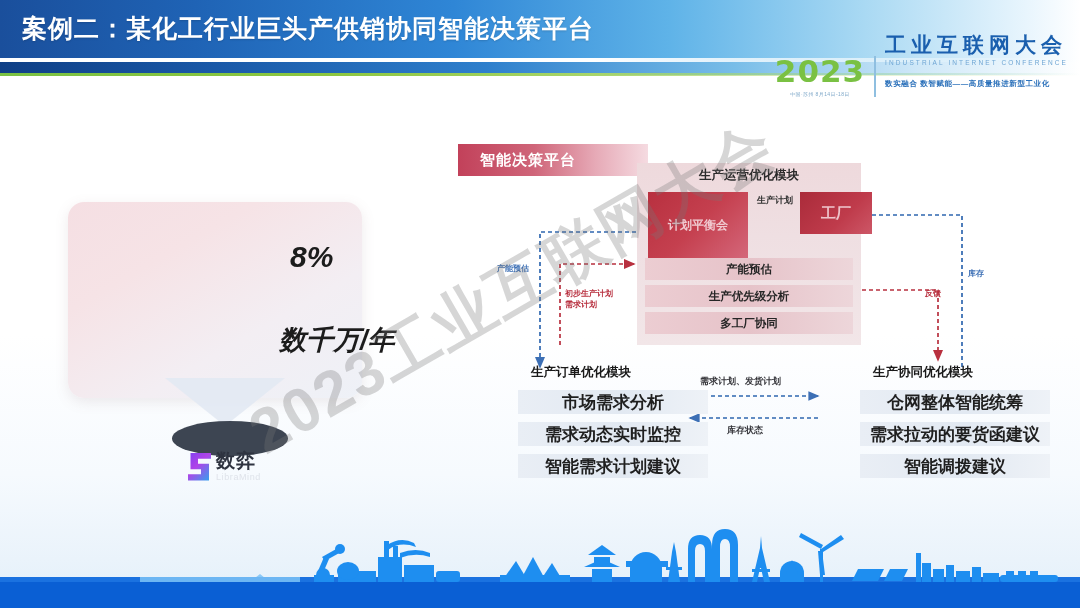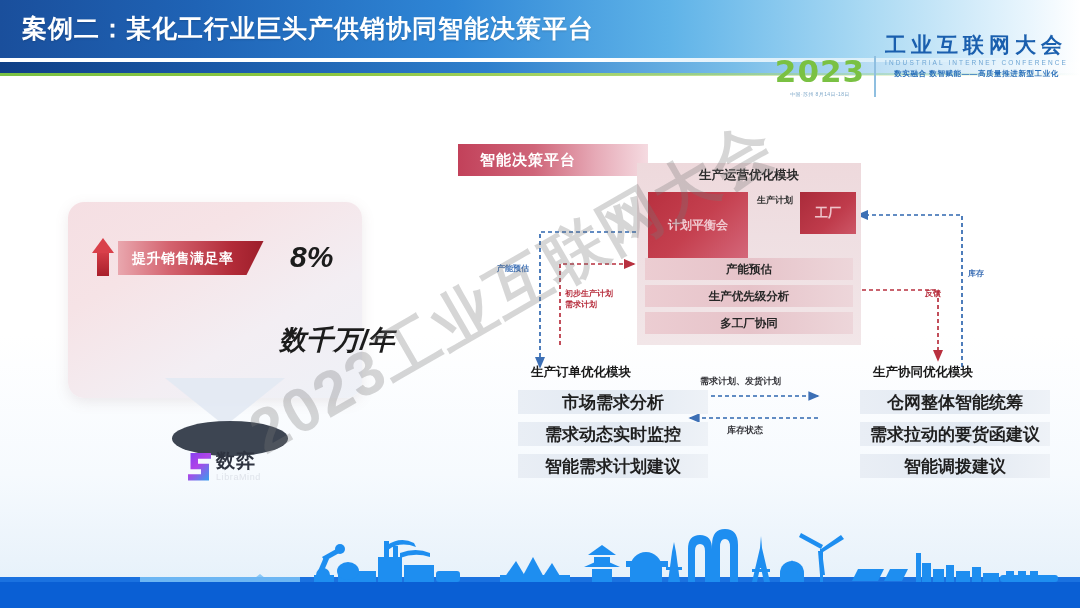--- a/index.html
+++ b/index.html
@@ -57,21 +57,21 @@
   #conf-name {
     font-size: 21px; font-weight: bold; color: #1a5fae;
     letter-spacing: 5px; line-height: 1; white-space: nowrap;
   }
   #conf-en {
     font-size: 6.5px; color: #6fa6d4; letter-spacing: 2.1px;
     margin-top: 4px; white-space: nowrap;
   }
   #conf-slogan {
     font-size: 7.5px; color: #2d72bb; letter-spacing: .6px;
-    margin-top: 3px; white-space: nowrap; font-weight: bold; text-align: center;
+    margin-top: 13px; white-space: nowrap; font-weight: bold;
   }
 
   
   #watermark {
     position: absolute; left: 255px; top: 395px;
     transform: rotate(-30deg); transform-origin: left center;
     font-size: 62px; font-weight: bold; color: rgba(120,120,120,.30);
     white-space: nowrap; pointer-events: none; z-index: 40;
     letter-spacing: 2px;
   }
@@ -161,23 +161,23 @@
     position: absolute; left: 637px; top: 167px; width: 224px;
     text-align: center; font-size: 12.5px; font-weight: bold; color: #2b2b2b;
   }
   #box-plan {
     position: absolute; left: 648px; top: 192px; width: 100px; height: 66px;
     background: linear-gradient(135deg,#b8303f 0%, #c5404f 50%, #d4677a 100%);
     color: #f0c9d0; font-size: 12px; font-weight: bold;
     display: flex; align-items: center; justify-content: center;
   }
   #box-factory {
-    position: absolute; left: 800px; top: 192px; width: 56px; height: 42px;
+    position: absolute; left: 800px; top: 192px; width: 72px; height: 42px;
     background: linear-gradient(135deg,#aa2b3a 0%, #bf3b4b 60%, #cd5767 100%);
-    color: #eec3ca; font-size: 13px; font-weight: bold;
+    color: #eec3ca; font-size: 15px; font-weight: bold;
     display: flex; align-items: center; justify-content: center;
   }
   .mod-top-row {
     position: absolute; left: 645px; width: 208px; height: 22px;
     background: linear-gradient(90deg,#eccdd2 0%, #e6c3c9 50%, #edd6da 100%);
     display: flex; align-items: center; justify-content: center;
     font-size: 11.5px; color: #262626; font-weight: bold;
   }
   #mod-top-row-0 { top: 258px; }
   #mod-top-row-1 { top: 285px; }
@@ -236,24 +236,20 @@
       </div>
       <div id="conf-right-block">
         <div id="conf-name">工业互联网大会</div>
         <div id="conf-en">INDUSTRIAL INTERNET CONFERENCE</div>
         <div id="conf-slogan">数实融合 数智赋能——高质量推进新型工业化</div>
       </div>
     </div>
   </div>
 
   <div id="left-card">
-    <div class="kpi-row" id="kpi-row-1">
-      <div class="kpi-arrow up"></div>
-      <div class="kpi-banner">提升销售满足率</div>
-    </div>
   </div>
   <div class="kpi-value" id="kpi-value-1">8%</div>
   <div class="kpi-value" id="kpi-value-2">数千万/年</div>
 
   <div id="funnel"></div>
   <div id="logo-ellipse"></div>
   <div id="brand-logo">
     <div id="brand-mark"></div>
     <div id="brand-text">
       <div id="brand-cn">数弈</div>

